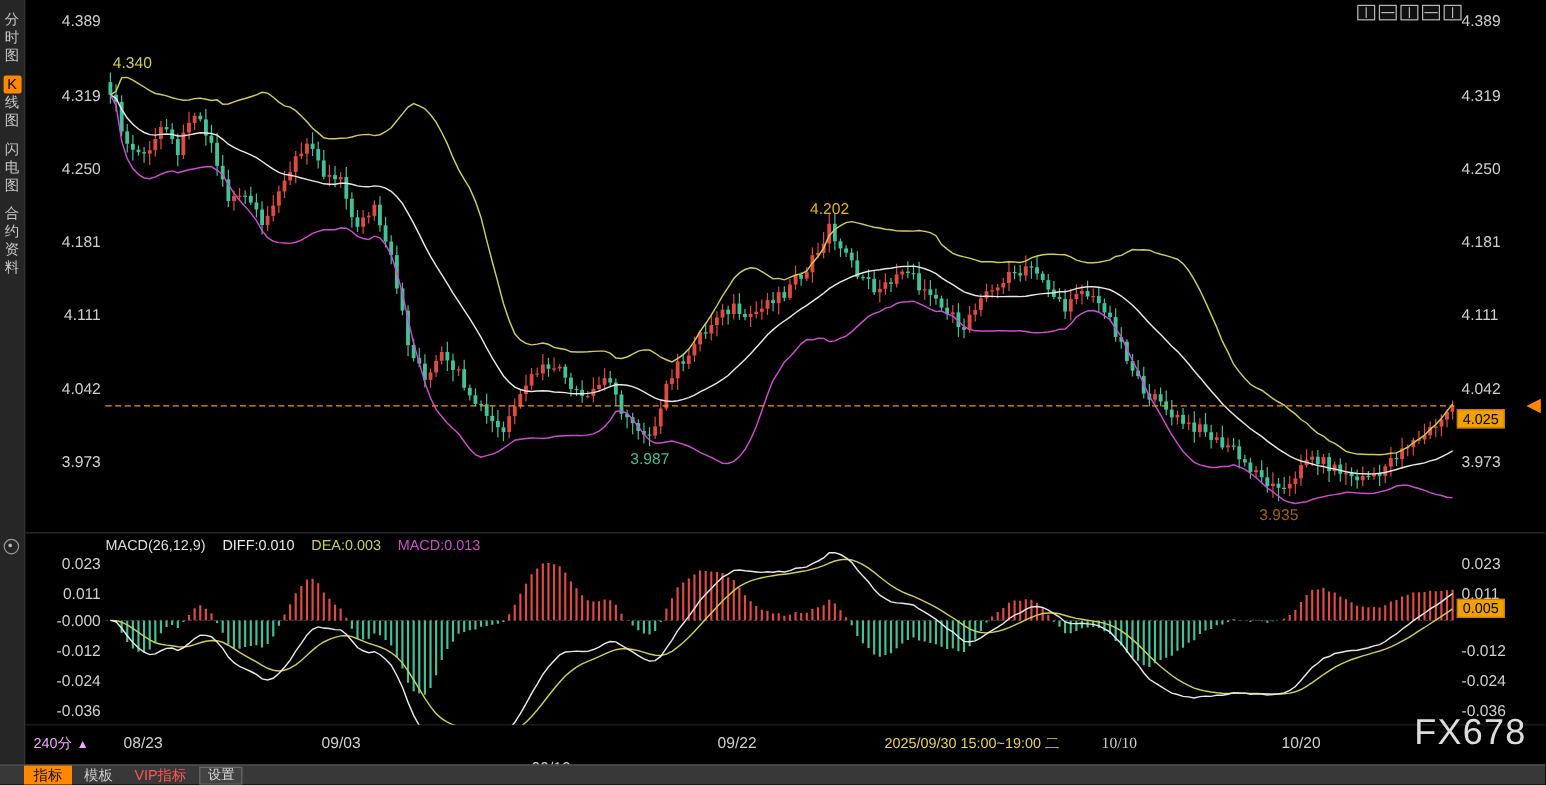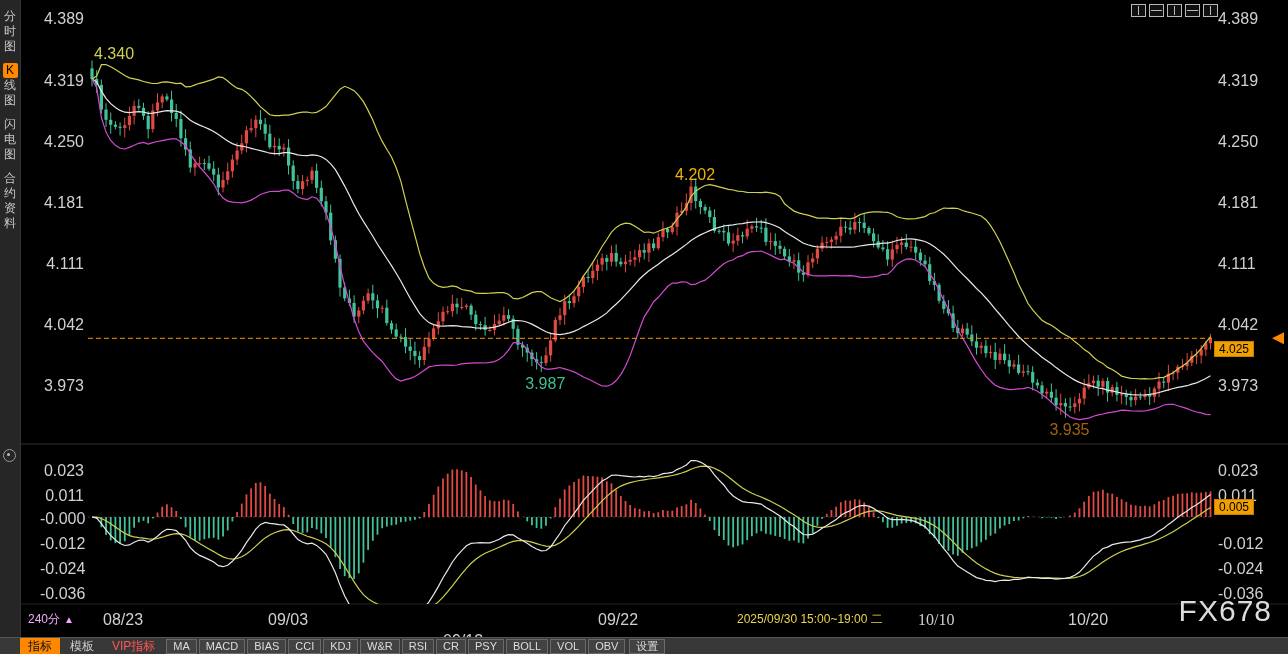--- a/index.html
+++ b/index.html
@@ -26,21 +26,21 @@
   .wc{width:13px;height:11px;border:1px solid #b8b8b8;background:#101010;position:relative;cursor:pointer;}
   .wc-a::before{content:"";position:absolute;left:6px;top:1px;bottom:1px;width:1px;background:#b8b8b8;}
   .wc-b::before{content:"";position:absolute;left:1px;right:1px;top:5px;height:1px;background:#b8b8b8;}
   
   #macd-header{position:absolute;left:88px;top:447px;display:flex;gap:14px;white-space:nowrap;z-index:4;}
   #mh-label{color:#ddd;}
   #mh-diff{color:#e8e8e8;}
   #mh-dea{color:#cfcf50;}
   #mh-macd{color:#d24ad2;}
   
-  .axlbl{position:absolute;font-size:16px;color:#d0d0d0;white-space:nowrap;z-index:3;}
+  .axlbl{position:absolute;font-size:13px;color:#d0d0d0;white-space:nowrap;z-index:3;}
   .axlbl.r{width:44px;text-align:right;}
   
   .badge{position:absolute;left:1214px;background:#f0a000;border:1px solid #c87f00;color:#000;font-size:12px;line-height:14px;height:14px;padding:0 4px;z-index:6;}
   
   #period-ind{position:absolute;left:28px;top:611px;color:#f0abfc;z-index:4;cursor:pointer;white-space:nowrap;}
   #period-ind .arrow{margin-left:4px;font-size:10px;}
   #date-highlight{position:absolute;top:611px;color:#e8d44a;z-index:4;white-space:nowrap;}
   #watermark{position:absolute;right:16px;top:594px;font-size:30px;color:#dcdcdc;letter-spacing:1px;z-index:4;}
   
   #toolbar{position:absolute;left:0;bottom:0;width:1288px;height:17px;background:#383838;border-top:1px solid #555;display:flex;align-items:center;padding-left:20px;box-sizing:border-box;gap:2px;z-index:7;text-align:center;}
@@ -826,48 +826,40 @@
 
 
   <div id="win-controls">
       <div class="wc wc-a"></div>
       <div class="wc wc-b"></div>
       <div class="wc wc-a"></div>
       <div class="wc wc-b"></div>
       <div class="wc wc-a"></div>
     </div>
 
+  <div id="macd-header">
+    <span id="mh-label">MACD(26,12,9)</span>
+    <span id="mh-diff">DIFF:0.010</span>
+    <span id="mh-dea">DEA:0.003</span>
+    <span id="mh-macd">MACD:0.013</span>
+  </div>
 
   <div id="price-badge" class="badge" style="top: 341px;">4.025</div>
   <div id="macd-badge" class="badge" style="top: 499px;">0.005</div>
 
   <div id="period-ind">
     <span>240分</span><span class="arrow">▲</span>
   </div>
   <div id="date-highlight" style="left: 737px;">2025/09/30 15:00~19:00 二</div>
   <div id="watermark">FX678</div>
 
   <div id="toolbar">
     <span class="tb-tab active">指标</span>
     <span class="tb-tab">模板</span>
     <span class="tb-tab vip">VIP指标</span>
-    <span id="tb-buttons" style="display:flex;">
-        <span class="tb-btn">MA</span>
-        <span class="tb-btn">MACD</span>
-        <span class="tb-btn">BIAS</span>
-        <span class="tb-btn">CCI</span>
-        <span class="tb-btn">KDJ</span>
-        <span class="tb-btn">W&amp;R</span>
-        <span class="tb-btn">RSI</span>
-        <span class="tb-btn">CR</span>
-        <span class="tb-btn">PSY</span>
-        <span class="tb-btn">BOLL</span>
-        <span class="tb-btn">VOL</span>
-        <span class="tb-btn">OBV</span>
-      </span>
     <span class="tb-btn">设置</span>
   </div>
 
 <div class="axlbl r" style="left: 40px; top: 10.2919px;">4.389</div>
     <div class="axlbl" style="left: 1218px; top: 10.2919px;">4.389</div>
     <div class="axlbl r" style="left: 40px; top: 72.0311px;">4.319</div>
     <div class="axlbl" style="left: 1218px; top: 72.0311px;">4.319</div>
     <div class="axlbl r" style="left: 40px; top: 132.888px;">4.250</div>
     <div class="axlbl" style="left: 1218px; top: 132.888px;">4.250</div>
     <div class="axlbl r" style="left: 40px; top: 193.745px;">4.181</div>

